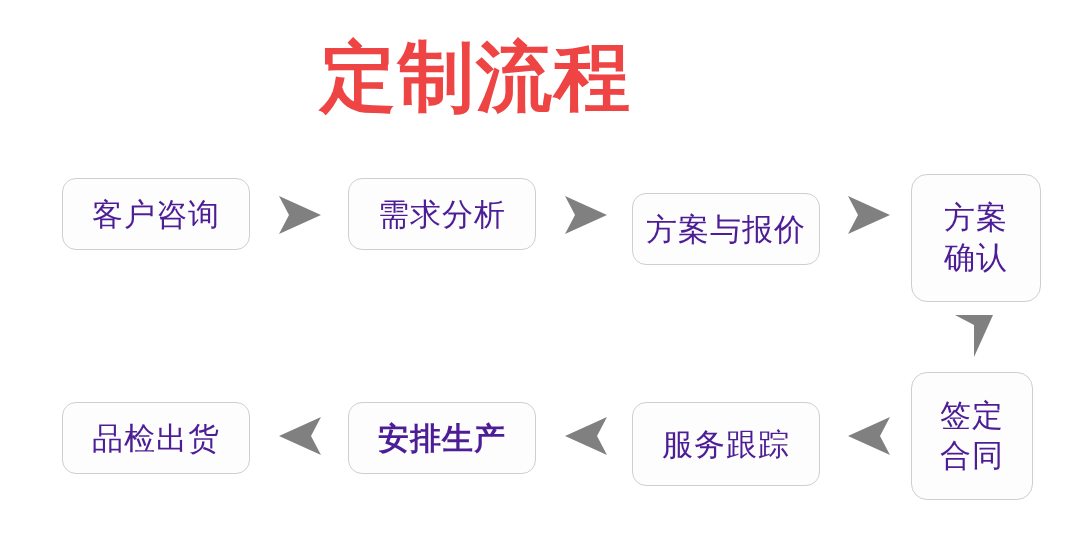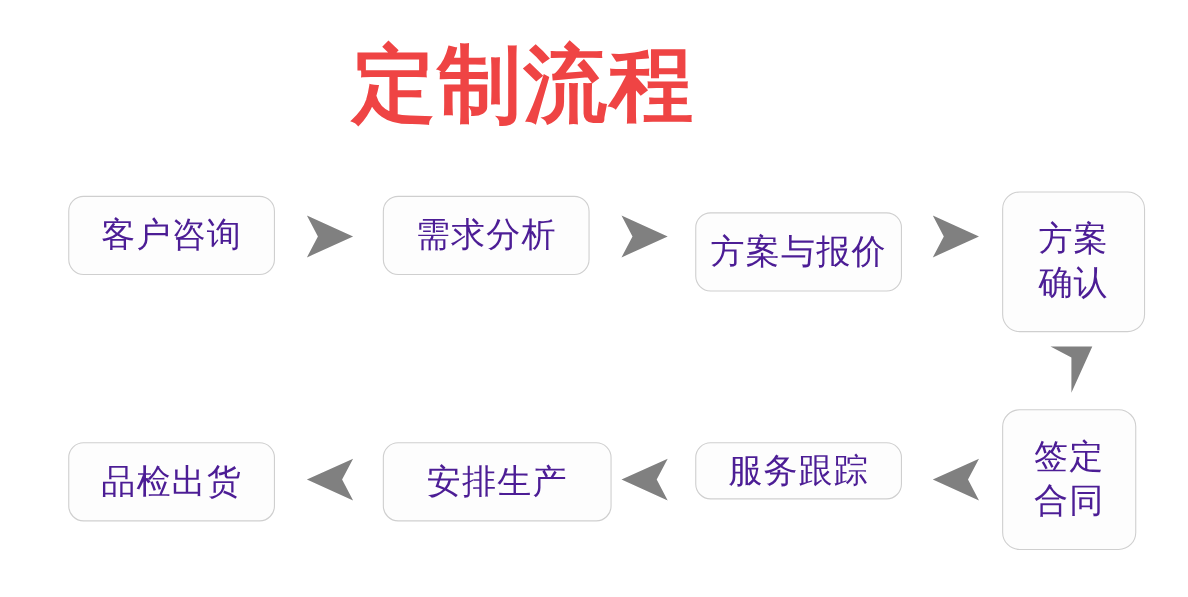--- a/index.html
+++ b/index.html
@@ -127,31 +127,31 @@
     <span class="label">签定
 合同</span>
   </div>
 
   <div class="arrow" style="left:846px; top:415px; width:46px; height:42px;">
     <svg viewBox="0 0 46 42" xmlns="http://www.w3.org/2000/svg" aria-hidden="true">
       <path d="M44,2 L2,21 L44,40 L34,21 Z" fill="#808080"></path>
     </svg>
   </div>
 
-  <div class="node" style="left:632px; top:402px; width:188px; height:52px;">
+  <div class="node" style="left:632px; top:402px; width:188px; height:84px;">
     <span class="label">服务跟踪</span>
   </div>
 
   <div class="arrow" style="left:563px; top:415px; width:46px; height:42px;">
     <svg viewBox="0 0 46 42" xmlns="http://www.w3.org/2000/svg" aria-hidden="true">
       <path d="M44,2 L2,21 L44,40 L34,21 Z" fill="#808080"></path>
     </svg>
   </div>
 
-  <div class="node" style="left:348px; top:402px; width:208px; height:72px;">
+  <div class="node" style="left:348px; top:402px; width:188px; height:72px;font-weight:bold;">
     <span class="label">安排生产</span>
   </div>
 
   <div class="arrow" style="left:277px; top:415px; width:46px; height:42px;">
     <svg viewBox="0 0 46 42" xmlns="http://www.w3.org/2000/svg" aria-hidden="true">
       <path d="M44,2 L2,21 L44,40 L34,21 Z" fill="#808080"></path>
     </svg>
   </div>
 
   <div class="node" style="left:62px; top:402px; width:188px; height:72px;text-align:center;">

